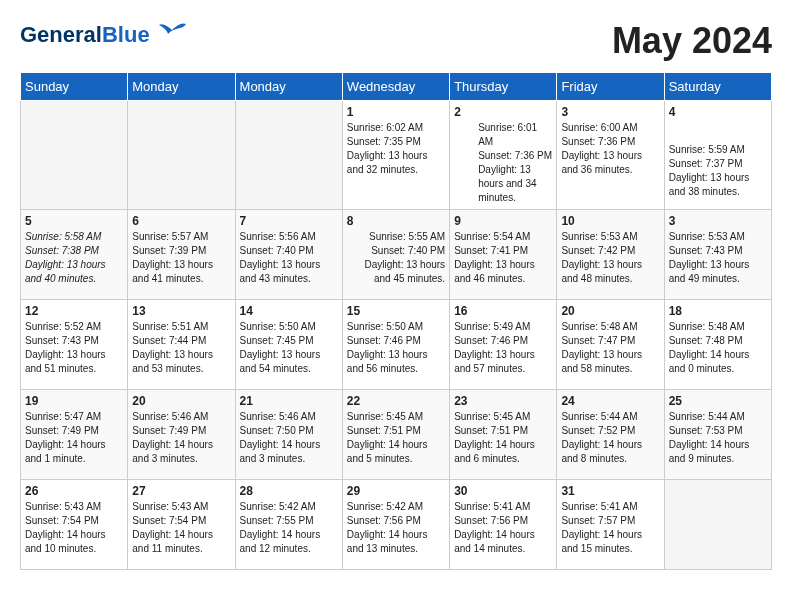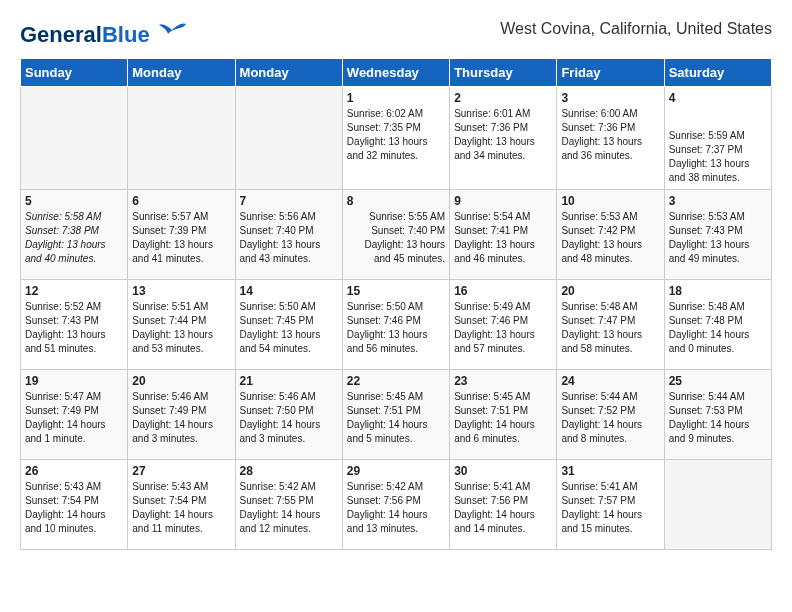--- a/index.html
+++ b/index.html
@@ -39,21 +39,21 @@
       color: #333;
     }
     .calendar {
       width: 100%;
       border-collapse: collapse;
     }
     .calendar th {
       background: #1565c0;
       color: #fff;
       font-size: 13px;
-      font-weight: bold;
+      font-weight: normal;
       padding: 6px 4px;
       text-align: left;
       border: 1px solid #fff;
     }
     .calendar td {
       border: 1px solid #ccc;
       vertical-align: top;
       padding: 4px;
       font-size: 10.5px;
       color: #222;
@@ -90,21 +90,21 @@
       </div>
       <div style="color:#1565c0;font-size:22px;margin-left:2px;">
         
         <svg width="30" height="22" viewBox="0 0 30 22">
           <path d="M28,4 C24,2 18,6 14,10 C10,6 4,3 1,5 C5,7 9,10 10,14 C12,12 14,10 16,10 C20,8 26,8 28,4Z" fill="#1565c0"></path>
         </svg>
       </div>
     </div>
   </div>
   <div class="title-block">
-    <div class="title-location">West Covina, California, United States</div>
+    <div class="title-month">May 2024</div>
   </div>
 </div>
 
 <table class="calendar">
   <thead>
     <tr>
       <th>Sunday</th>
       <th>Monday</th>
       <th>Monday</th>
       <th>Wednesday</th>
@@ -119,21 +119,21 @@
         <td class="empty"></td>
         <td class="empty"></td>
         <td>
           <span class="day-num">1</span>
           <div class="cell-text" style="white-space: pre-line;">Sunrise: 6:02 AM
 Sunset: 7:35 PM
 Daylight: 13 hours and 32 minutes.</div>
         </td>
         <td>
           <span class="day-num">2</span>
-          <div class="cell-text" style="white-space: pre-line;">Sunrise: 6:01 AM
+          <div class="cell-text" style="white-space: pre-line; margin-left: 24px;">Sunrise: 6:01 AM
 Sunset: 7:36 PM
 Daylight: 13 hours and 34 minutes.</div>
         </td>
         <td>
           <span class="day-num">3</span>
           <div class="cell-text" style="white-space: pre-line;">Sunrise: 6:00 AM
 Sunset: 7:36 PM
 Daylight: 13 hours and 36 minutes.</div>
         </td>
         <td>

